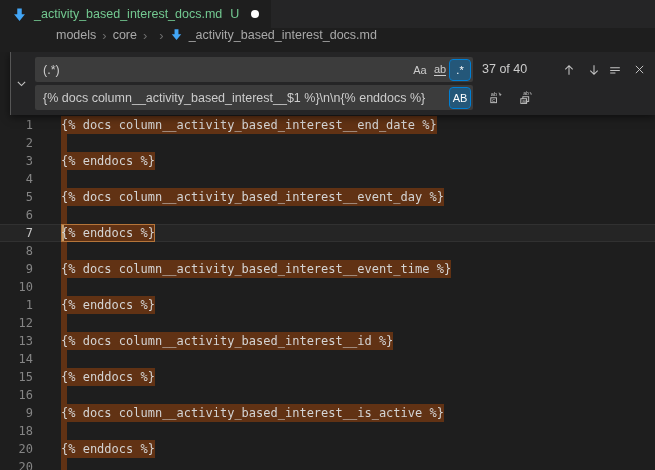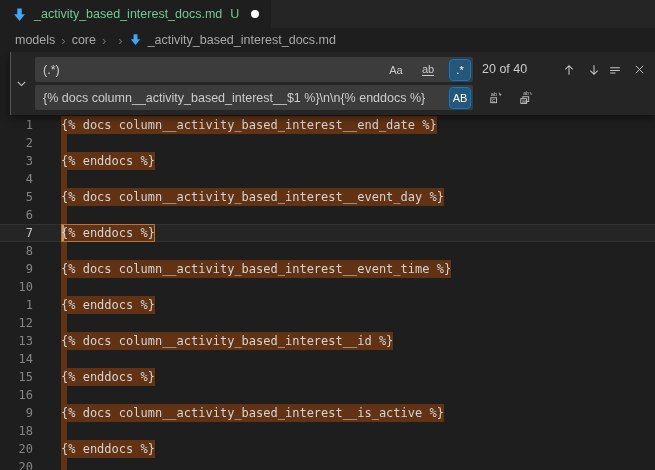--- a/index.html
+++ b/index.html
@@ -11,37 +11,37 @@
   }
   
   .tabbar{height:28px;background:#252526;display:flex;}
   .tab{height:28px;background:#1e1e1e;display:flex;align-items:center;
        padding:0 12px 0 12px;box-sizing:border-box;min-width:262px;cursor:pointer;}
   .fileicon{width:16px;height:16px;margin-right:6px;flex:none;display:flex;align-items:center;}
   .tabname{color:#73c991;font-size:12.5px;white-space:nowrap;}
   .gitbadge{color:#73c991;font-size:12.5px;margin-left:8px;}
   .dirty{width:8px;height:8px;border-radius:50%;background:#ffffff;margin-left:12px;flex:none;}
   
-  .breadcrumbs{height:24px;background:#1e1e1e;display:flex;align-items:center;
-    padding-left:15px;font-size:12.5px;color:#a9a9a9;white-space:nowrap;}
+  .breadcrumbs{height:24px;background:#1e1e1e;display:flex;align-items:flex-start;
+    padding-left:15px;font-size:12.5px;color:#a9a9a9;white-space:nowrap;margin-left:41px;}
   .crumb{cursor:pointer;}
   .bc-sep{margin:0 6px;color:#6e6e6e;font-size:13px;}
   .bc-icon{width:14px;height:14px;margin-right:5px;display:inline-flex;vertical-align:-2px;}
   
   .editor{position:relative;width:655px;height:418px;background:#1e1e1e;overflow:hidden;}
   
   .findwidget{position:absolute;left:10px;top:0;width:645px;height:63px;background:#252526;
     box-shadow:0 2px 8px rgba(0,0,0,.55);border-left:1px solid #565656;box-sizing:border-box;z-index:5;}
   .fw-toggle{position:absolute;left:0;top:0;width:20px;height:63px;display:flex;
     align-items:center;justify-content:center;cursor:pointer;}
   .finput{position:absolute;left:24px;width:438px;height:25px;background:#3c3c3c;border-radius:2px;
     display:flex;align-items:center;padding:0 3px 0 8px;box-sizing:border-box;
     color:#cccccc;font-size:12.5px;cursor:text;}
   .finput .ival{flex:1 1 auto;white-space:pre;overflow:hidden;}
-  .opt{flex:none;width:20px;height:20px;margin-left:12px;border-radius:3px;display:flex;
+  .opt{flex:none;width:20px;height:20px;margin-left:0;border-radius:3px;display:flex;
     align-items:center;justify-content:center;font-size:11px;color:#cccccc;cursor:pointer;}
   .opt.ww span{border-bottom:1px solid #cccccc;}
   .opt.on{background:#245779;outline:1px solid #007fd4;color:#ffffff;}
   .count{position:absolute;left:471px;top:5px;height:25px;line-height:25px;
     color:#cccccc;font-size:12.5px;white-space:nowrap;}
   .icbtn{position:absolute;width:21px;height:21px;border-radius:4px;display:flex;
     align-items:center;justify-content:center;cursor:pointer;}
   
   .code{position:absolute;left:0;top:64px;width:655px;}
   .row{position:relative;height:18px;width:655px;}
@@ -96,21 +96,21 @@
     </div>
 
     <div class="finput" style="top:5px;">
       <span class="ival">(.*)</span>
       <span class="opt">Aa</span>
       <span class="opt ww">
           <span>ab</span>
         </span>
       <span class="opt on">.*</span>
     </div>
-    <span class="count">20 of 40</span>
+    <span class="count">37 of 40</span>
     <span class="icbtn" style="left:547px;top:7px;">
       <svg viewBox="0 0 16 16" width="14" height="14">
           <path fill="none" stroke="#c5c5c5" stroke-width="1.2" d="M8 13.5V3M3.8 7.2L8 3l4.2 4.2"></path>
         </svg>
     </span>
     <span class="icbtn" style="left:572px;top:7px;">
       <svg viewBox="0 0 16 16" width="14" height="14">
           <path fill="none" stroke="#c5c5c5" stroke-width="1.2" d="M8 2.5V13M3.8 8.8L8 13l4.2-4.2"></path>
         </svg>
     </span>

